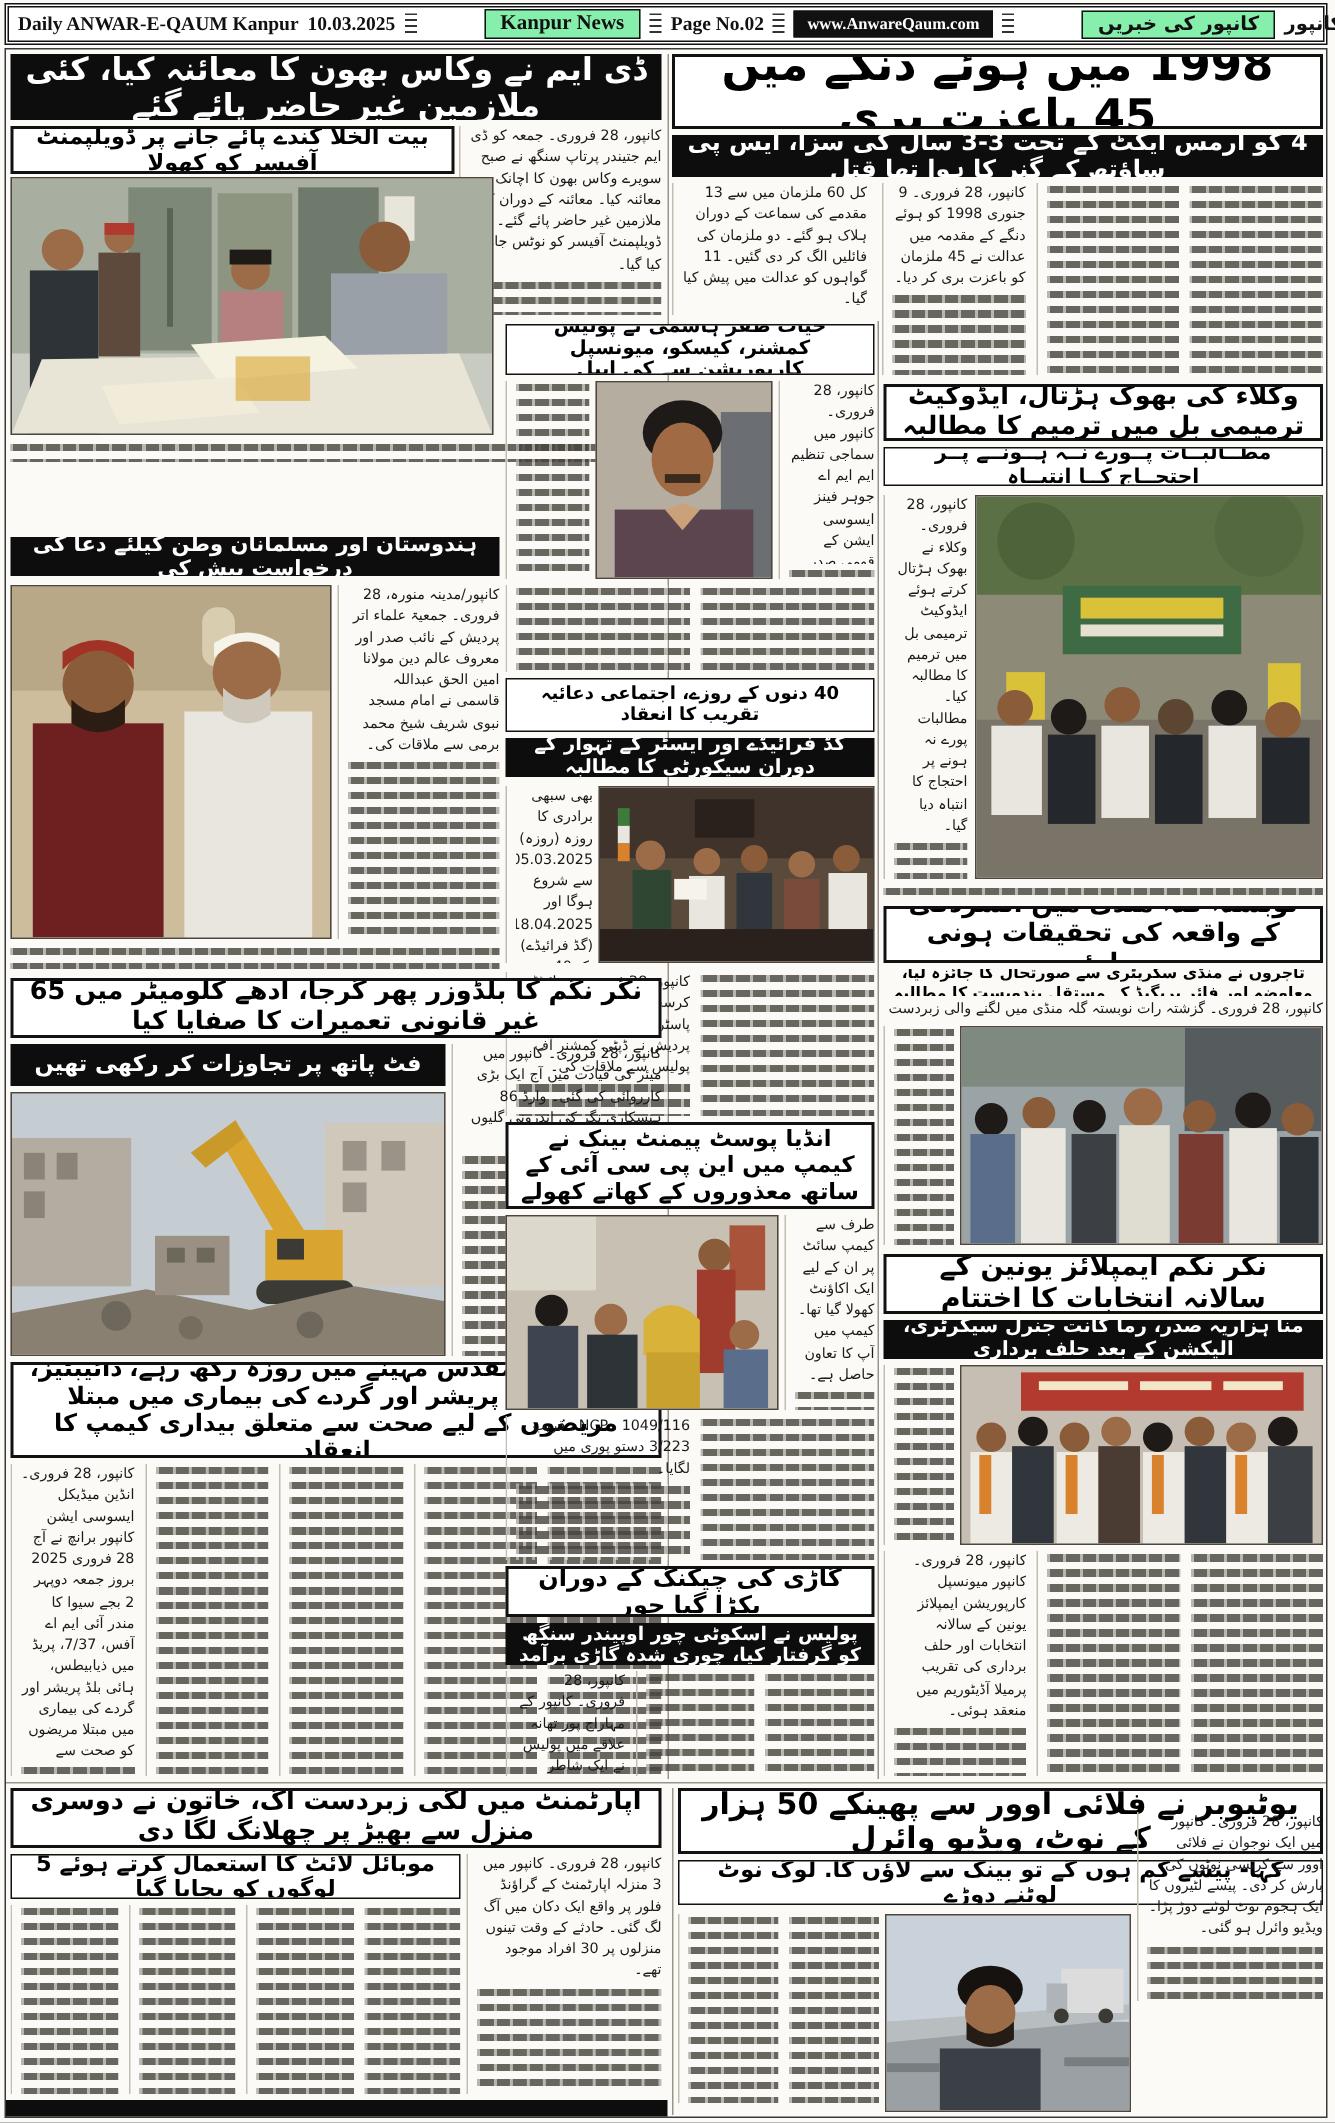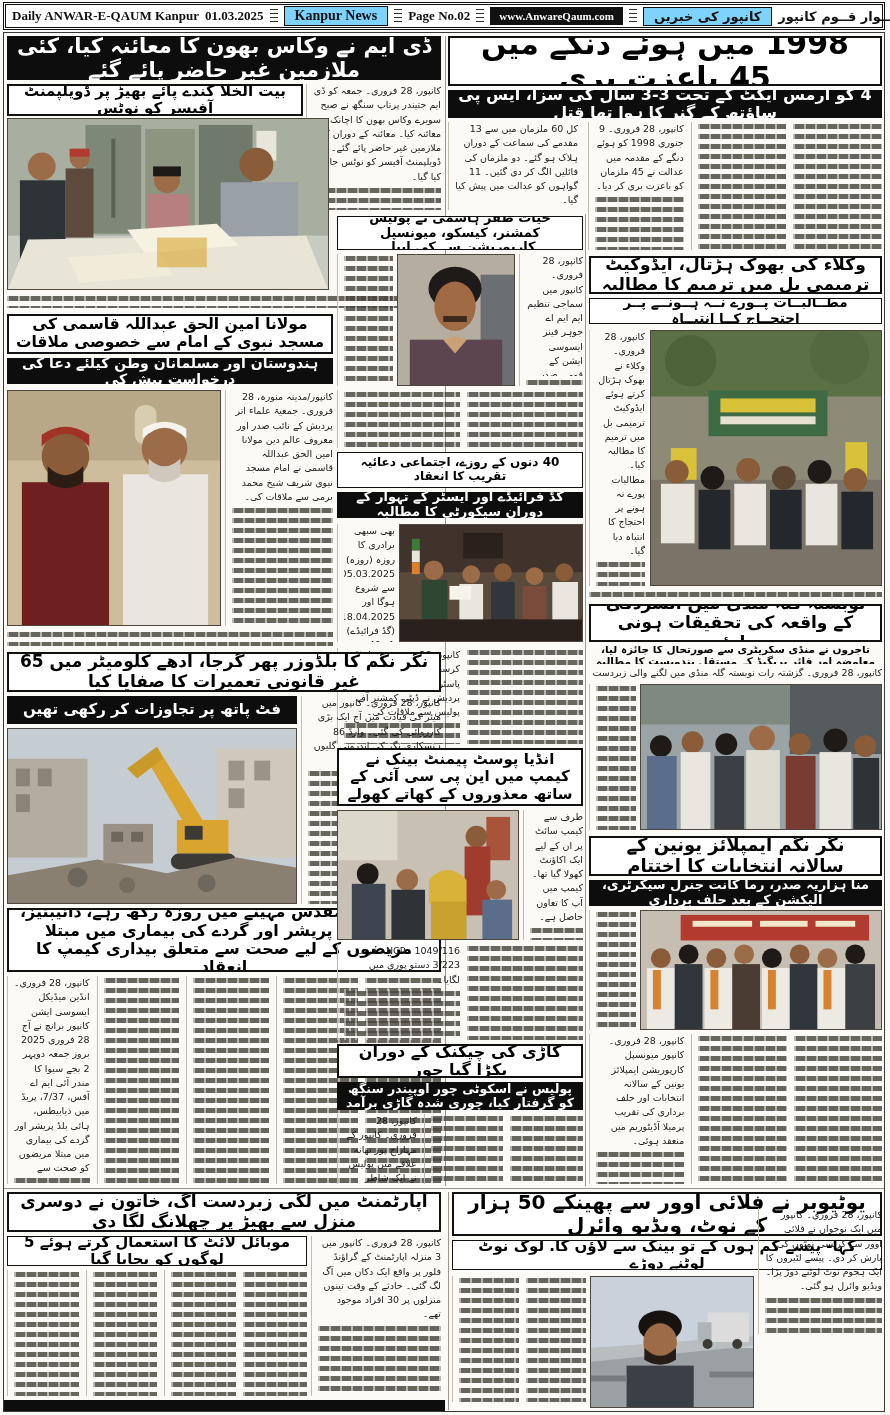--- a/index.html
+++ b/index.html
@@ -4,21 +4,21 @@
 <style>
   html,body{margin:0;padding:0;background:#888;}
   #page{position:relative;width:890px;height:1415px;background:#fbfaf6;margin:0 auto;overflow:hidden;
         font-family:"DejaVu Sans",sans-serif;color:#111;}
   .abs{position:absolute;box-sizing:border-box;}
   .u{direction:rtl;unicode-bidi:plaintext;}
   
   #masthead{left:3px;top:2px;width:882px;height:28px;border:3px double #111;background:#fff;
             display:flex;align-items:center;gap:6px;padding:0 6px;font-family:"Liberation Serif",serif;}
   .mh-txt{font-size:13px;font-weight:bold;white-space:nowrap;}
-  .mh-box{border:1.5px solid #111;padding:1px 10px;font-size:14px;font-weight:bold;white-space:nowrap;background:#7dd3fc;}
+  .mh-box{border:1.5px solid #111;padding:1px 10px;font-size:14px;font-weight:bold;white-space:nowrap;background:#86efac;margin-left:39px;}
   .mh-inv{background:#111;color:#fff;border:1px solid #111;padding:2px 8px;font-size:11px;font-weight:bold;white-space:nowrap;}
   .mh-urdu{font-family:"DejaVu Sans",sans-serif;font-size:13px;font-weight:bold;white-space:nowrap;}
   .sep{flex:1;height:14px;background:repeating-linear-gradient(to bottom,#333 0 1px,transparent 1px 4px);min-width:8px;}
   
   .frame{left:3px;top:32px;width:882px;height:1380px;border:1.5px solid #3a3a3a;}
   .vrule{width:1px;background:#9a958c;}
   .hrule{height:1px;background:#9a958c;}
   .blackbar{background:#0d0d0d;}
   
   .banner{background:#0d0d0d;color:#fff;font-weight:bold;display:flex;align-items:center;justify-content:center;
@@ -40,41 +40,41 @@
         repeating-linear-gradient(to bottom, transparent 0 2px, #49453e 2px 7px, transparent 7px 10px);}
   .dl + .tx{margin-top:2px;}
 </style>
 </head>
 <body>
 
 <div id="page">
 
   <div id="masthead" class="abs">
     <span class="mh-txt">Daily ANWAR-E-QAUM Kanpur</span>
-    <span class="mh-txt">01.03.2025</span>
+    <span class="mh-txt">10.03.2025</span>
     <span class="sep"></span>
     <span class="mh-box">Kanpur News</span>
     <span class="sep"></span>
     <span class="mh-txt">Page No.02</span>
     <span class="sep"></span>
     <span class="mh-inv">www.AnwareQaum.com</span>
     <span class="sep"></span>
     <span class="mh-box mh-urdu u">کانپور کی خبریں</span>
     <span class="mh-urdu u">روزنامہ انــوار قــوم کانپور</span>
   </div>
 
   <div class="abs frame"></div>
   <div class="abs vrule" style="left:445px;top:36px;height:1150px;"></div>
   <div class="abs vrule" style="left:585px;top:214px;height:972px;"></div>
   <div class="abs hrule" style="left:4px;top:1188px;width:880px;"></div>
   <div class="abs vrule" style="left:448px;top:1192px;height:218px;"></div>
   <div class="abs blackbar" style="left:4px;top:1400px;width:441px;height:11px;"></div>
 
   <div class="abs banner u" style="left:7px;top:36px;width:434px;height:44px;font-size:21px;">ڈی ایم نے وکاس بھون کا معائنہ کیا، کئی ملازمین غیر حاضر پائے گئے</div>
-  <div class="abs boxh u" style="left:7px;top:84px;width:296px;height:32px;font-size:15px;">بیت الخلا گندے پائے بھیڑ پر ڈویلپمنٹ آفیسر کو نوٹس</div>
+  <div class="abs boxh u" style="left:7px;top:84px;width:296px;height:32px;font-size:15px;">بیت الخلا گندے پائے جانے پر ڈویلپمنٹ آفیسر کو کھولا</div>
   <div class="abs col u" style="left:306px;top:84px;width:135px;height:126px;">
     <div class="dl">کانپور، 28 فروری۔ جمعہ کو ڈی ایم جتیندر پرتاپ سنگھ نے صبح سویرے وکاس بھون کا اچانک معائنہ کیا۔ معائنہ کے دوران کئی ملازمین غیر حاضر پائے گئے۔ ڈویلپمنٹ آفیسر کو نوٹس جاری کیا گیا۔</div>
     <div class="tx"></div>
   </div>
   <div class="abs photo" style="left:7px;top:118px;width:322px;height:172px;">
     <svg viewBox="0 0 322 172" preserveAspectRatio="none">
       <rect width="322" height="172" fill="#c8cbc1"></rect>
       <rect x="0" y="0" width="322" height="118" fill="#a9afa0"></rect>
       <rect x="78" y="6" width="56" height="110" fill="#7e8878"></rect>
         <rect x="138" y="10" width="50" height="104" fill="#8d947f"></rect>
@@ -138,21 +138,20 @@
   </div>
   <div class="abs cols u" style="left:337px;top:390px;width:246px;height:58px;">
     <div class="col">
         <div class="tx"></div>
       </div>
     <div class="col">
         <div class="tx"></div>
       </div>
   </div>
 
-  <div class="abs boxh u" style="left:7px;top:314px;width:326px;height:40px;font-size:15.5px;">مولانا امین الحق عبداللہ قاسمی کی مسجد نبوی کے امام سے خصوصی ملاقات</div>
   <div class="abs banner u" style="left:7px;top:358px;width:326px;height:26px;font-size:14px;">ہندوستان اور مسلمانان وطن کیلئے دعا کی درخواست پیش کی</div>
   <div class="abs photo" style="left:7px;top:390px;width:214px;height:236px;">
     <svg viewBox="0 0 214 236" preserveAspectRatio="none">
       <rect width="214" height="236" fill="#cdbd9c"></rect>
         <rect x="0" y="0" width="214" height="70" fill="#b8a888"></rect>
       <rect x="128" y="14" width="22" height="40" rx="10" fill="#d9cdb0"></rect>
       <rect x="14" y="92" width="88" height="144" fill="#6e1f1f"></rect>
       <circle cx="58" cy="66" r="24" fill="#8a5c3a"></circle>
         <path d="M34 56 q24 -26 48 0 l0 -12 q-24 -16 -48 0 z" fill="#a03226"></path>
       <path d="M40 76 q18 18 36 0 l0 16 q-18 12 -36 0 z" fill="#2b1d14"></path>

